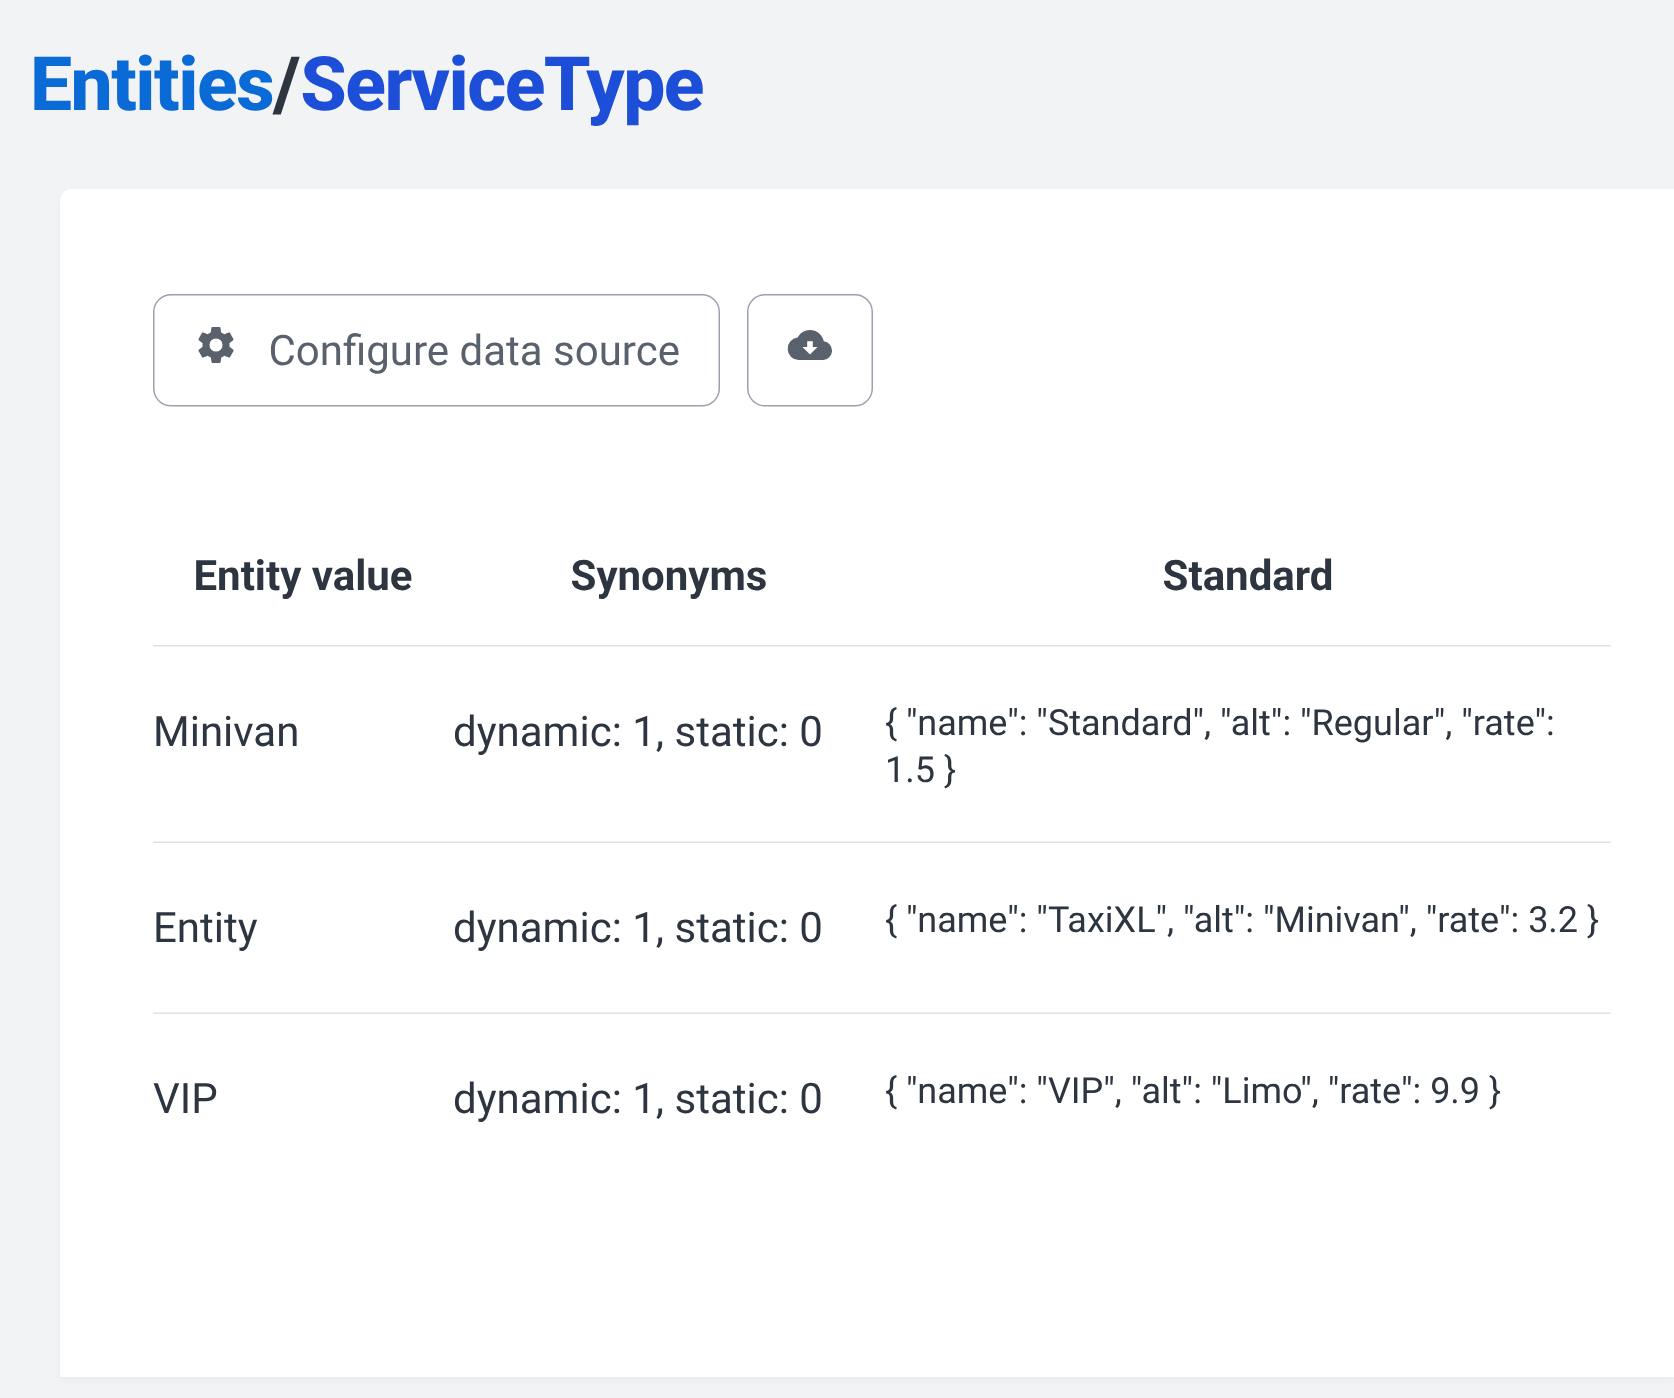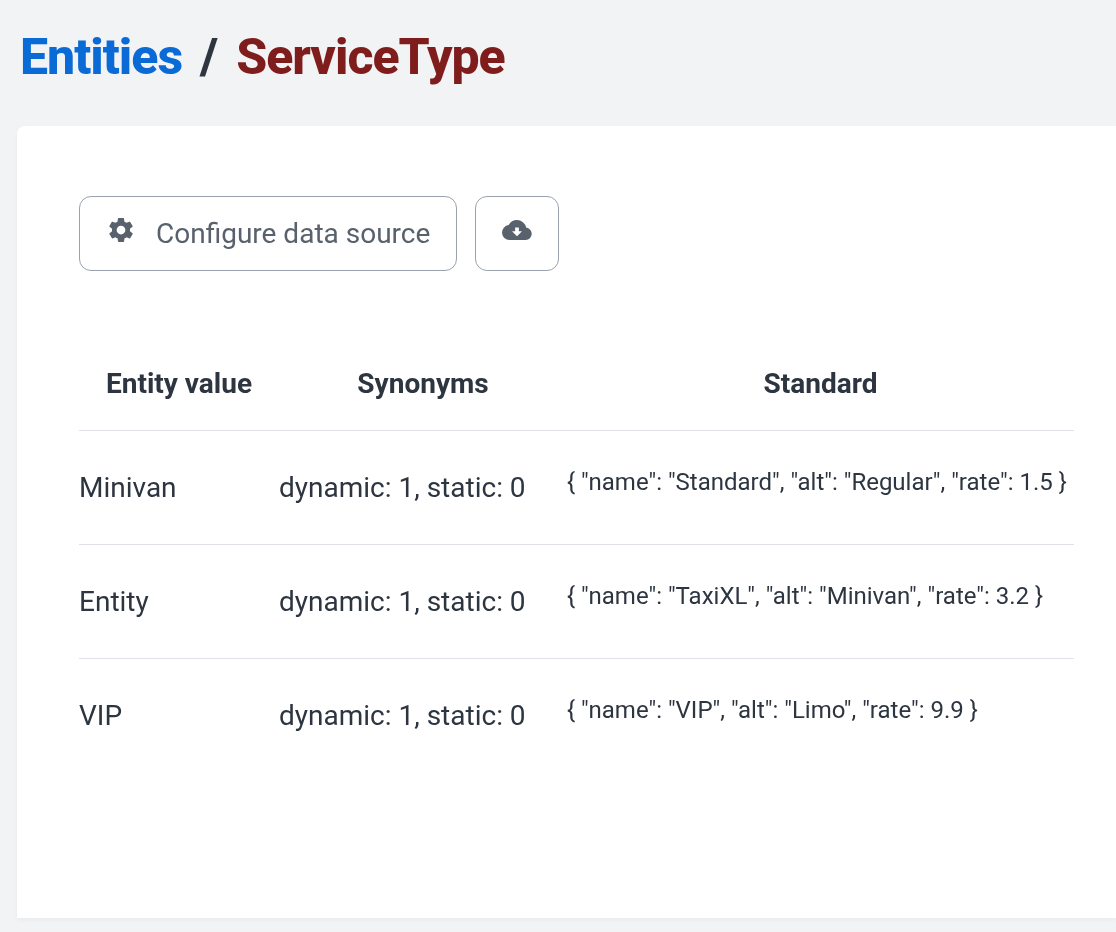--- a/index.html
+++ b/index.html
@@ -12,43 +12,42 @@
       background: #f2f3f5;
       color: #2d3540;
       width: 1116px;
       height: 932px;
       overflow: hidden;
     }
     .breadcrumb {
       padding: 28px 20px 40px 20px;
       display: flex;
       align-items: baseline;
-      gap: 18px;
     }
     .breadcrumb-link {
       font-size: 50px;
       font-weight: 800;
       color: #0a6ad6;
       letter-spacing: -1px;
     }
     .breadcrumb-sep {
       font-size: 50px;
       font-weight: 800;
       color: #2d3540;
     }
     .breadcrumb-current {
       font-size: 50px;
       font-weight: 800;
-      color: #7f1d1d;
+      color: #1d4ed8;
       letter-spacing: -1px;
     }
     .card {
       background: #ffffff;
       border-radius: 8px 0 0 0;
-      margin-left: 17px;
+      margin-left: 40px;
       padding: 70px 42px 0 62px;
       height: 792px;
       box-shadow: 0 2px 4px rgba(0,0,0,0.04);
     }
     .btn-row {
       display: flex;
       gap: 18px;
       margin-bottom: 96px;
     }
     .btn {

